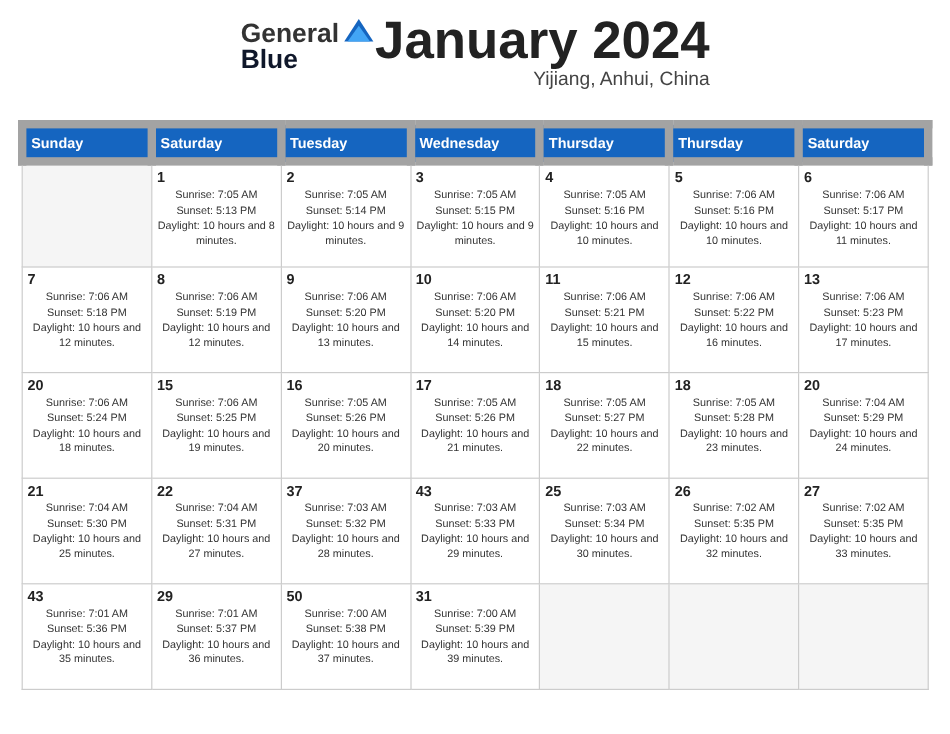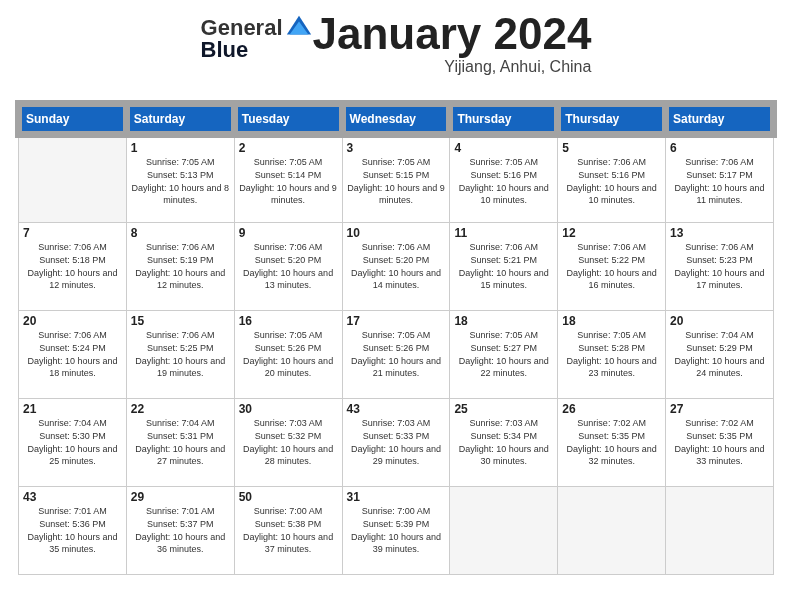--- a/index.html
+++ b/index.html
@@ -263,21 +263,21 @@
 Sunset: 5:30 PM
 Daylight: 10 hours and 25 minutes.</div>
           </td>
           <td>
             <span class="day-number">22</span>
             <div class="day-info" style="white-space: pre-line;">Sunrise: 7:04 AM
 Sunset: 5:31 PM
 Daylight: 10 hours and 27 minutes.</div>
           </td>
           <td>
-            <span class="day-number">30</span>
+            <span class="day-number">37</span>
             <div class="day-info" style="white-space: pre-line;">Sunrise: 7:03 AM
 Sunset: 5:32 PM
 Daylight: 10 hours and 28 minutes.</div>
           </td>
           <td>
             <span class="day-number">43</span>
             <div class="day-info" style="white-space: pre-line;">Sunrise: 7:03 AM
 Sunset: 5:33 PM
 Daylight: 10 hours and 29 minutes.</div>
           </td>

